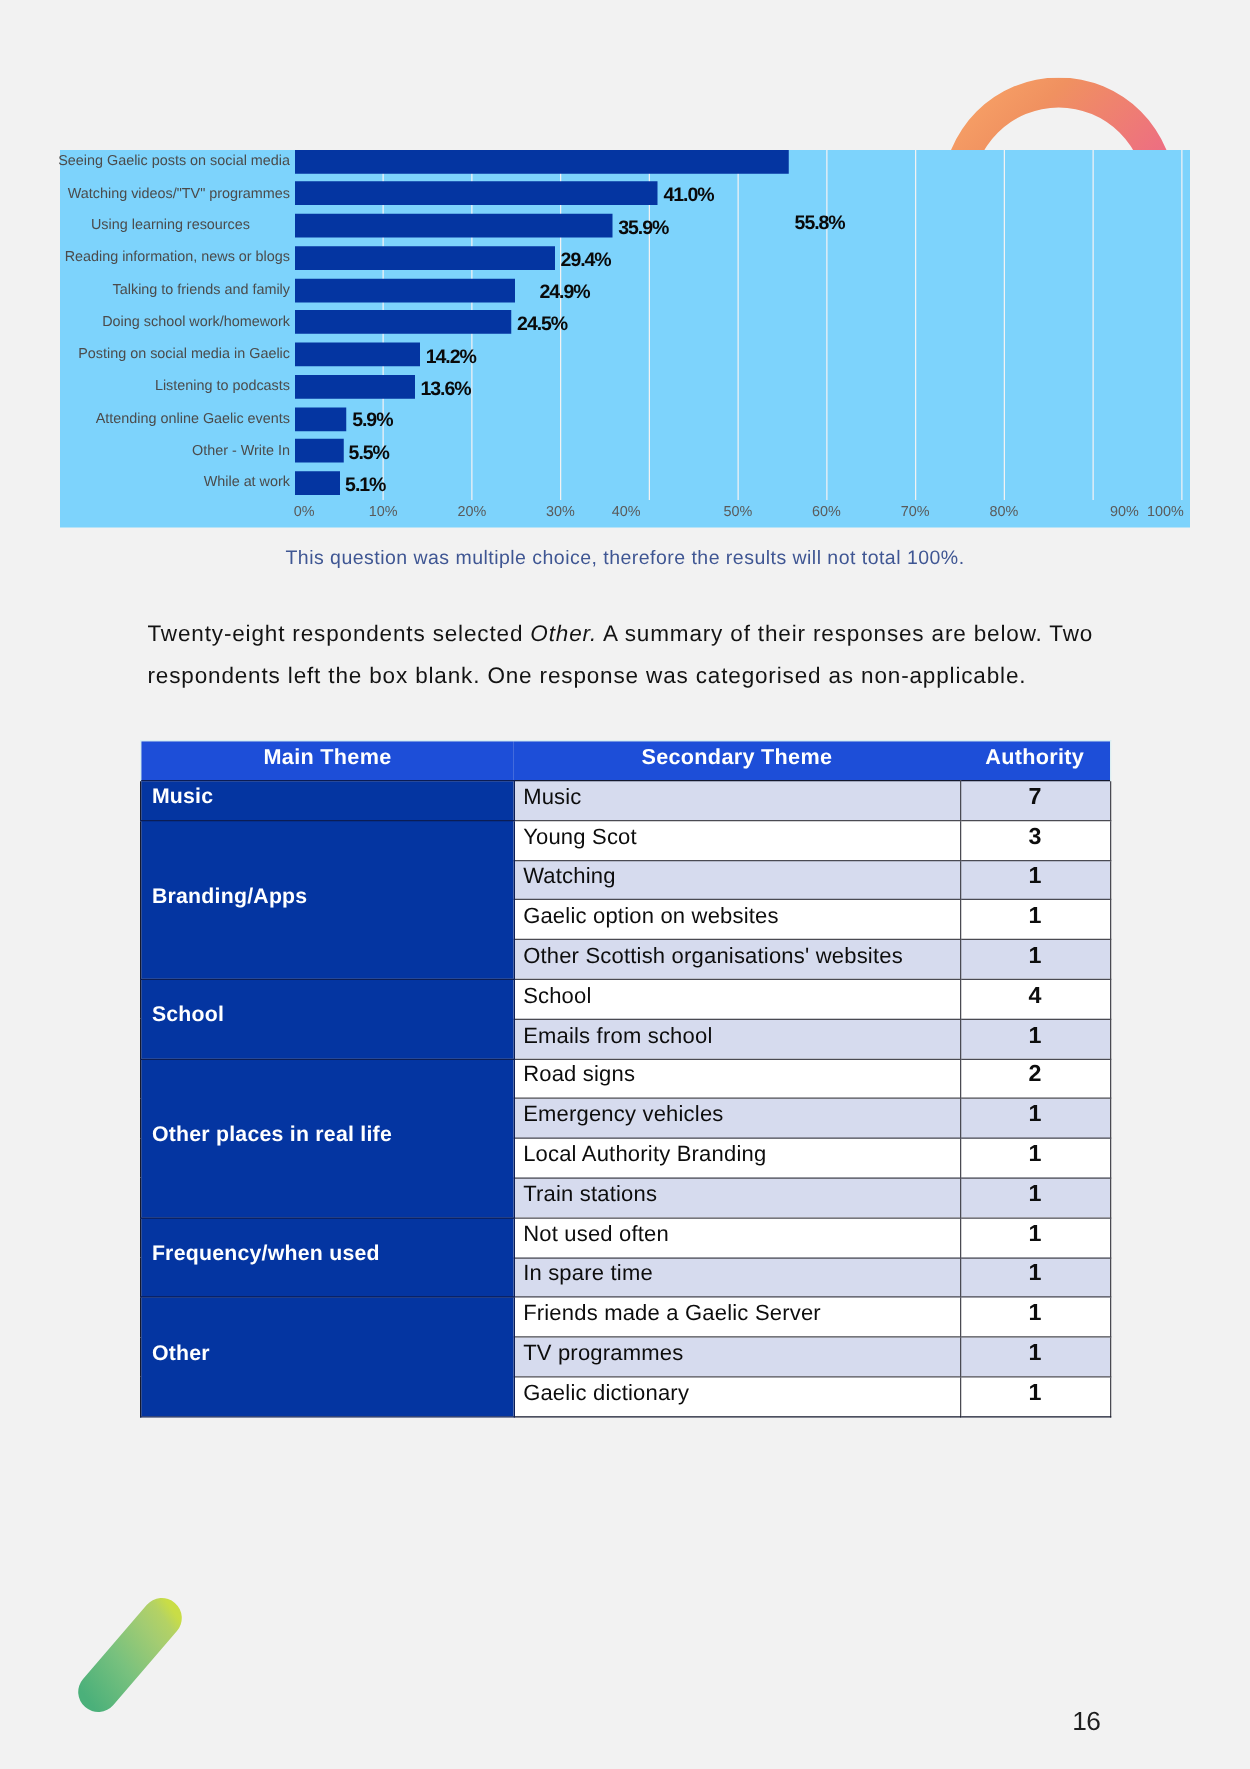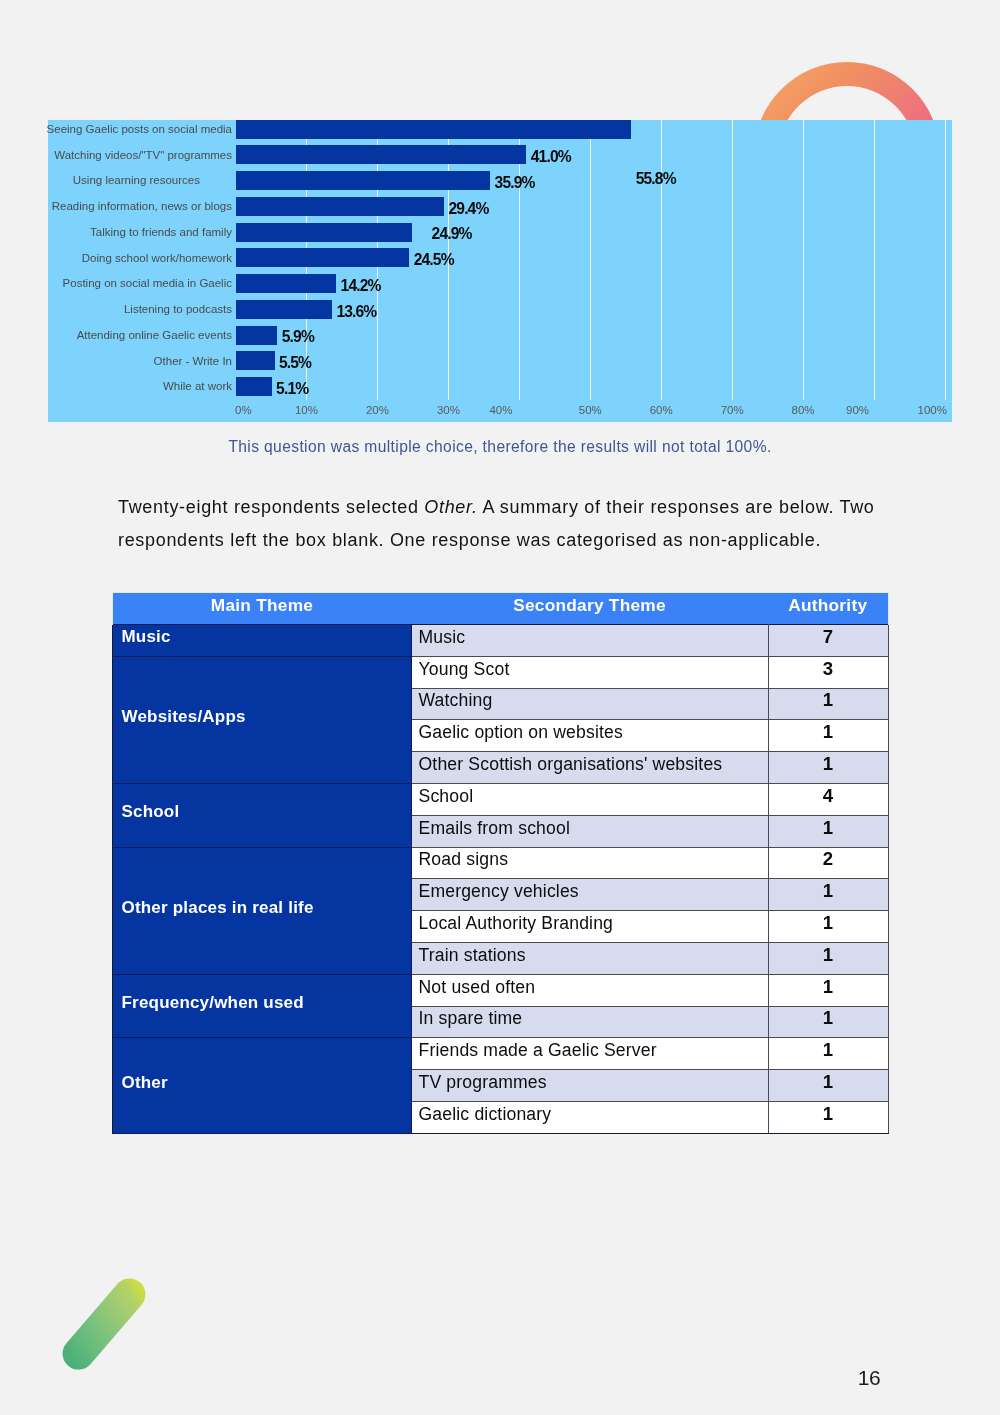--- a/index.html
+++ b/index.html
@@ -29,21 +29,21 @@
   
   #bodytext{position:absolute;left:118px;top:491px;width:764px;
             font-size:18px;letter-spacing:0.68px;color:#131313;line-height:33px;z-index:3;}
   #bodytext i{font-style:italic;}
   #bodytext span{white-space:pre-wrap;margin-top:20px;}
 
   
   #tbl{position:absolute;left:112px;top:592px;width:775.5px;border-collapse:collapse;
        table-layout:fixed;z-index:3;}
   #tbl th,#tbl td{margin:0;}
-  #tbl th{background:#3b82f6;color:#fff;font-size:17.3px;letter-spacing:0.25px;font-weight:bold;
+  #tbl th{background:#1d4ed8;color:#fff;font-size:17.3px;letter-spacing:0.25px;font-weight:bold;
           padding:0 0 7px 0;text-align:center;vertical-align:middle;
           border-top:1.4px solid #daeef2;border-bottom:0;border-left:0;border-right:0;}
   #tbl th:first-child{border-left:1.4px solid #daeef2;}
   #tbl th:last-child{border-right:1.4px solid #daeef2;}
   #tbl thead tr{height:32px;}
   #tbl tbody tr{height:31.81px;}
   .c-main{width:298.5px;}
   .c-sec{width:357px;}
   .c-resp{width:120px;}
   #tbl td.main-cell{background:#0435A1;color:#fff;font-size:17px;letter-spacing:0.2px;font-weight:bold;
@@ -146,21 +146,21 @@
     <div class="val-label" style="left:228.5px;top:261.3px;">5.1%</div>
     <div class="xtick" style="left:187.4px;top:285.5px;width:60px;text-align:left;">0%</div>
     <div class="xtick" style="left:228.9px;top:285.5px;width:60px;text-align:center;">10%</div>
     <div class="xtick" style="left:299.9px;top:285.5px;width:60px;text-align:center;">20%</div>
     <div class="xtick" style="left:370.8px;top:285.5px;width:60px;text-align:center;">30%</div>
     <div class="xtick" style="left:441.8px;top:285.5px;width:60px;text-align:left;">40%</div>
     <div class="xtick" style="left:512.7px;top:285.5px;width:60px;text-align:center;">50%</div>
     <div class="xtick" style="left:583.6px;top:285.5px;width:60px;text-align:center;">60%</div>
     <div class="xtick" style="left:654.6px;top:285.5px;width:60px;text-align:center;">70%</div>
     <div class="xtick" style="left:725.5px;top:285.5px;width:60px;text-align:center;">80%</div>
-    <div class="xtick" style="left:780px;top:285.5px;width:60px;text-align:center;">90%</div>
+    <div class="xtick" style="left:822px;top:285.5px;width:60px;text-align:center;">90%</div>
     <div class="xtick" style="left:839.4px;top:285.5px;width:60px;text-align:right;">100%</div>
   </div>
 </div>
 
 <div id="caption">This question was multiple choice, therefore the results will not total 100%.</div>
 
 <div id="bodytext"><span>Twenty-eight respondents selected </span><i>Other.</i><span> A summary of their responses are below. Two respondents left the box blank. One response was categorised as non-applicable.</span></div>
 
 <table id="tbl">
   <colgroup>
@@ -175,21 +175,21 @@
       <th>Authority</th>
     </tr>
   </thead>
   <tbody>
     <tr class="alt">
       <td class="main-cell" rowspan="1">Music</td>
       <td class="sec-cell">Music</td>
       <td class="resp-cell">7</td>
     </tr>
     <tr class="plain">
-      <td class="main-cell" rowspan="4">Websites/Apps</td>
+      <td class="main-cell" rowspan="4">Branding/Apps</td>
       <td class="sec-cell">Young Scot</td>
       <td class="resp-cell">3</td>
     </tr>
     <tr class="alt">
       <td class="sec-cell">Watching</td>
       <td class="resp-cell">1</td>
     </tr>
     <tr class="plain">
       <td class="sec-cell">Gaelic option on websites</td>
       <td class="resp-cell">1</td>

